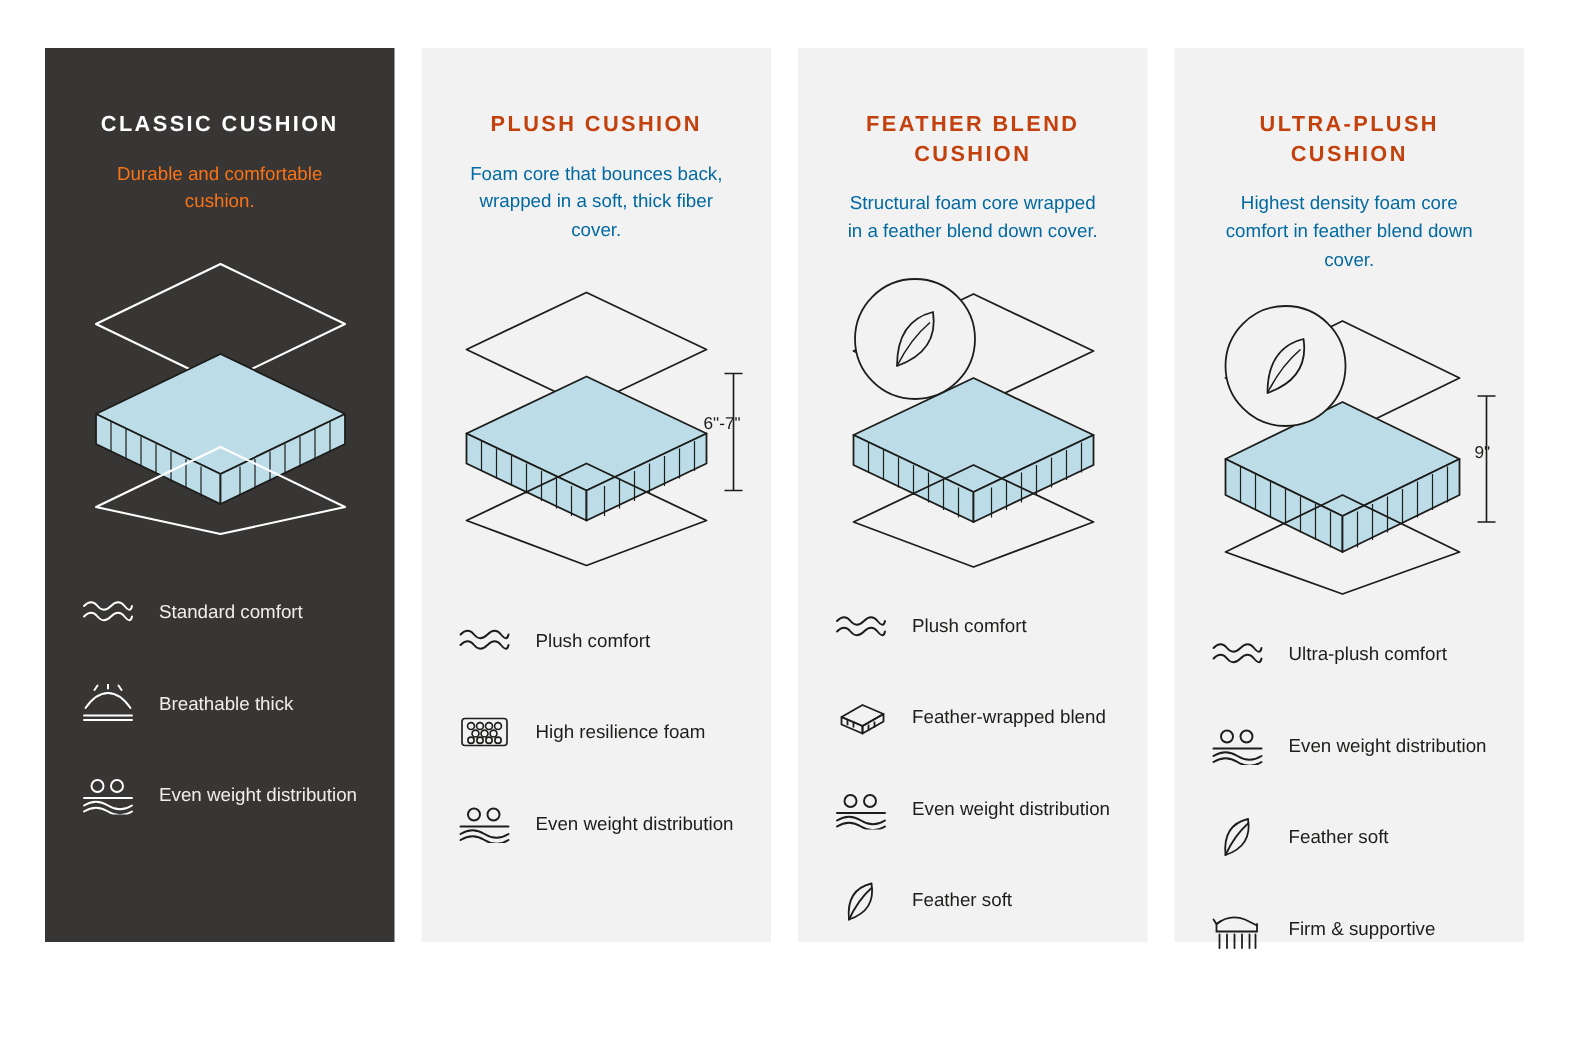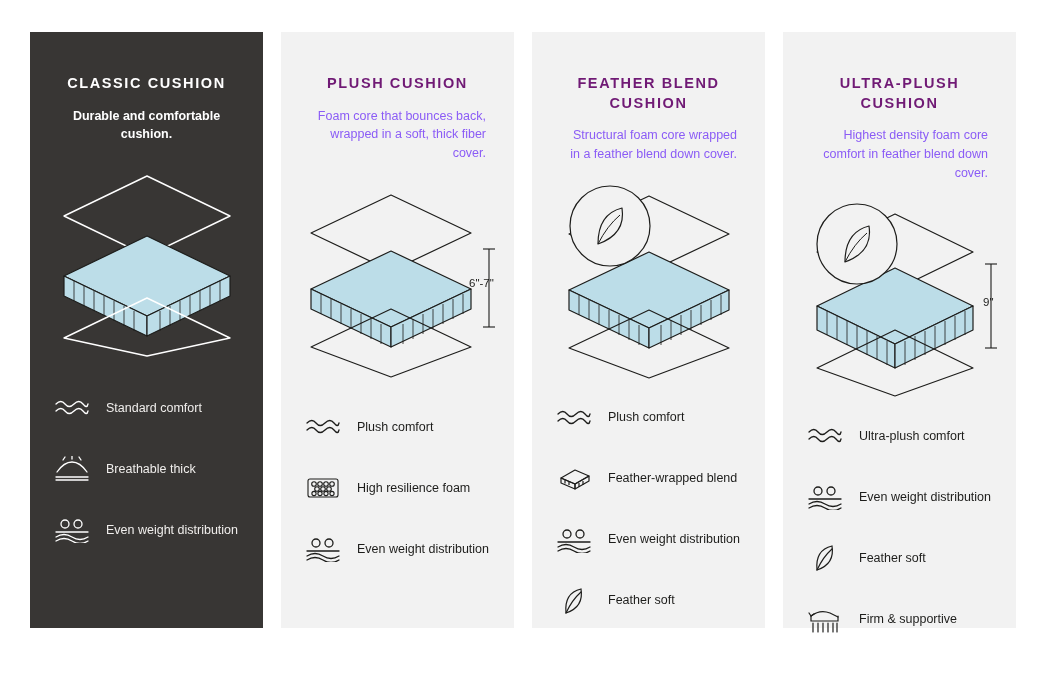--- a/index.html
+++ b/index.html
@@ -31,30 +31,30 @@
   .card-title{
     text-align:center;
     font-size:14.5px;
     font-weight:bold;
     letter-spacing:1.6px;
     line-height:1.35;
     margin:18px 0 0 0;
     text-transform:uppercase;
   }
   .dark .card-title{ color:#ffffff; }
-  .light .card-title{ color:#701a75;text-align:center; }
+  .light .card-title{ color:#c2410c;text-align:center; }
 
   .card-sub{
     text-align:center;
     font-size:12.5px;
     line-height:1.5;
     margin:13px 6px 0 6px;
   }
-  .dark .card-sub{ color:#ffffff;font-weight:bold; }
-  .light .card-sub{ color:#8b5cf6;text-align:right; }
+  .dark .card-sub{ color:#f97316; }
+  .light .card-sub{ color:#0369a1; }
 
   .illus{
     height:215px;
     margin-top:14px;
     position:relative;
   }
   .illus svg{ display:block;margin:0 auto; }
 
   .features{
     margin-top:18px;

